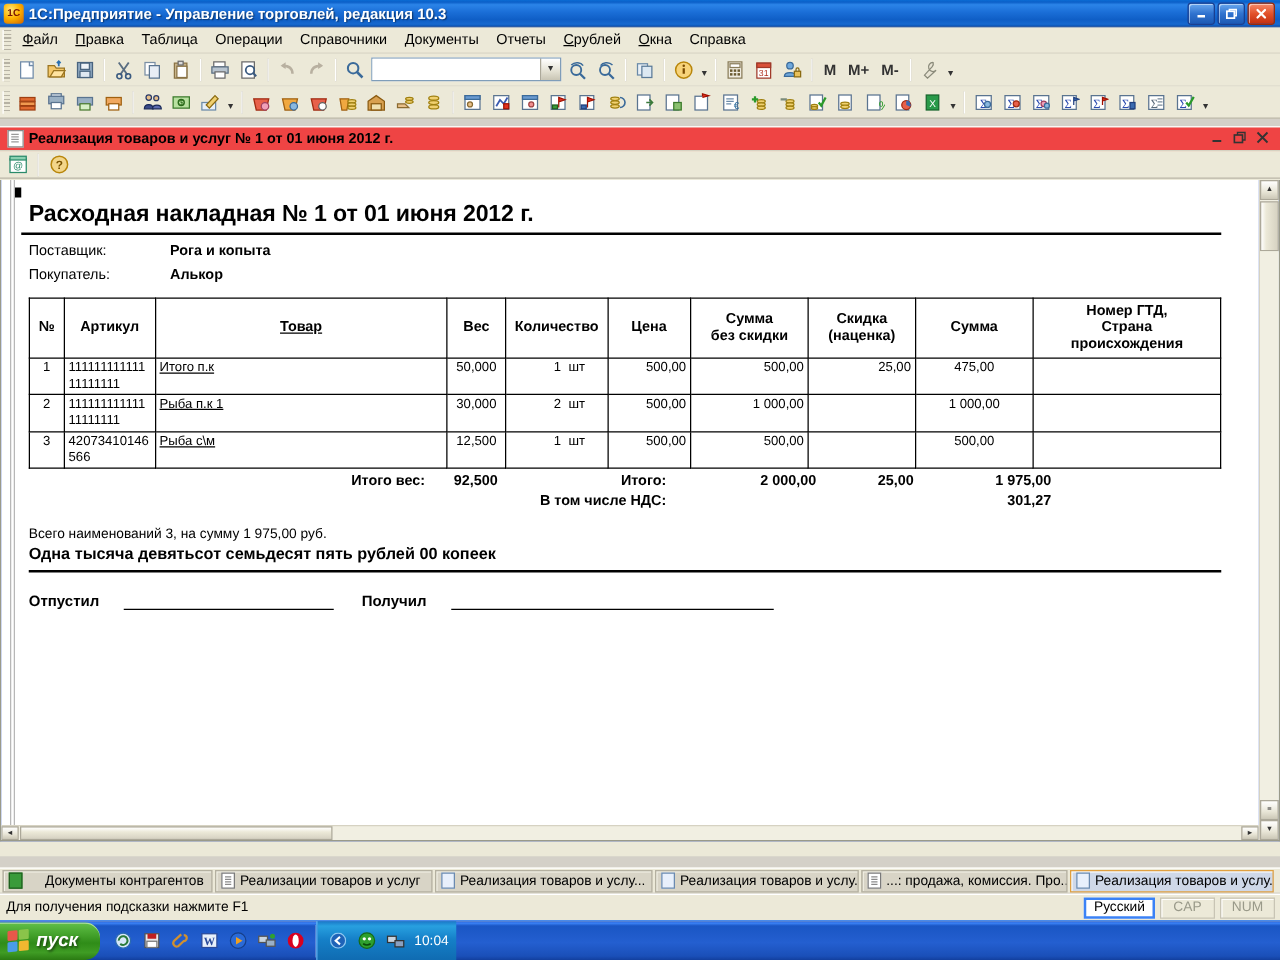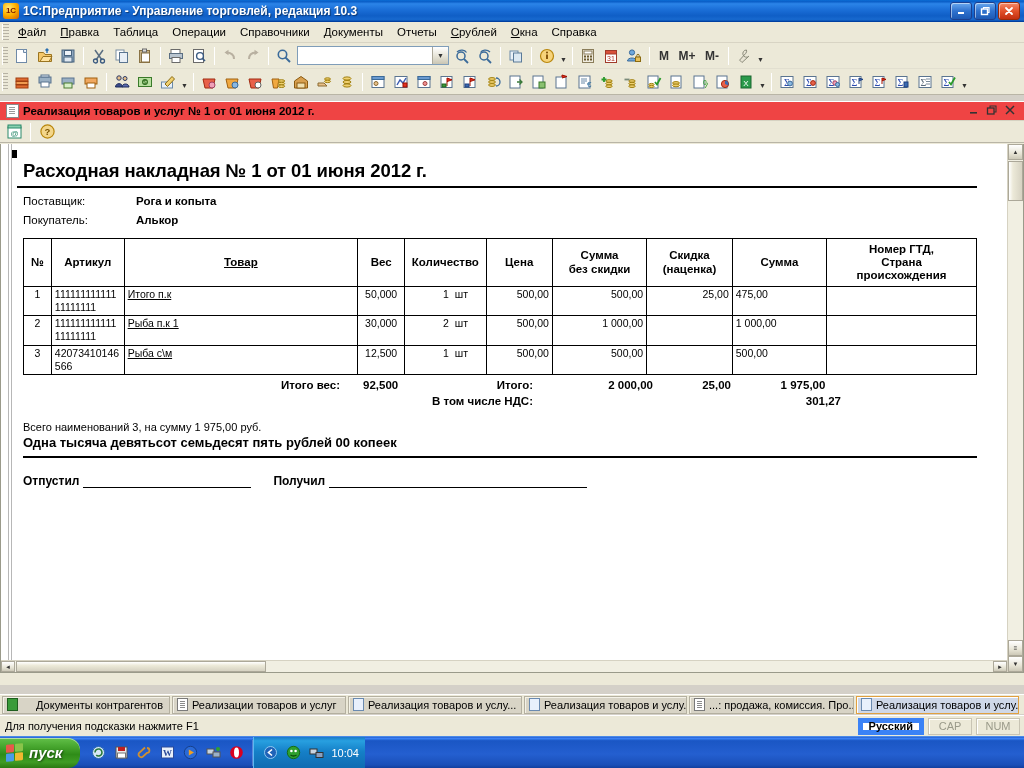--- a/index.html
+++ b/index.html
@@ -163,39 +163,39 @@
   .c-num { width:26px; text-align:center; }
   .c-art { width:68px; word-break: break-all; }
   .c-goods { width:218px;text-decoration:underline; }
   .c-weight { width:44px; text-align:center; }
   .c-qty { width:44px; text-align:right; border-right:none !important; }
   .c-unit { width:32px; text-align:left; border-left:none !important; }
   .c-qty-head { width:76px; }
   .c-price { width:62px; text-align:right; }
   .c-sum-nod { width:88px; text-align:right; }
   .c-disc { width:80px; text-align:right; }
-  .c-sum { width:88px; text-align:left; }
+  .c-sum { width:88px; text-align:center; }
   .c-gtd { width:140px; }
 
   .totals { margin: 4px 0 0 6px; font-size:11.5px; font-weight:bold; position:relative; height:36px; }
   .totals .t-weight-lbl { position:absolute; left:258px; top:0; }
   .totals .t-weight-val { position:absolute; left:340px; top:0; }
   .totals .t-itogo-lbl { position:absolute; left:432px; top:0; text-align:right; width:78px; }
   .totals .t-nds-lbl { position:absolute; left:390px; top:16px; text-align:right; width:120px; }
   .totals .t-sumnod { position:absolute; left:524px; top:0; width:106px; text-align:right; }
   .totals .t-disc { position:absolute; left:630px; top:0; width:78px; text-align:right; }
-  .totals .t-sum { position:absolute; left:727px; top:0; width:106px; text-align:center; }
+  .totals .t-sum { position:absolute; left:712px; top:0; width:106px; text-align:right; }
   .totals .t-nds-val { position:absolute; left:712px; top:16px; width:106px; text-align:right; }
 
   .summary1 { margin: 6px 0 0 6px; font-size:11px; }
   .summary2 { margin: 2px 0 0 6px; font-size:13px; font-weight:bold;
               padding-bottom:6px; border-bottom:2px solid #000;
               width: calc(100% - 6px);}
   .signs { margin: 16px 0 0 6px; display:flex; font-size:12px; font-weight:bold; }
-  .signs .s-lbl { margin-right:4px; }
+  .signs .s-lbl { margin-right:20px; }
   .signs .s-line { border-bottom:1.6px solid #000; }
   .signs .s1 { width: 168px; }
   .signs .s2 { width: 258px; }
   .signs .gap { width: 22px; }
 
   
   .vscroll {
     width:16px; background:#f1efe2; border-left:1px solid #d6d2c2;
     display:flex; flex-direction:column;
   }
@@ -245,21 +245,21 @@
     background:#ece9d8; border-top:1px solid #fff;
     display:flex; align-items:center; font-size:11px;
   }
   .status-text { flex:1; padding-left:5px; }
   .status-cell {
     height:17px; min-width:44px; margin-right:4px; padding:0 6px;
     border:1px solid #aca899; box-shadow: inset 1px 1px 0 #fff;
     display:flex; align-items:center; justify-content:center;
     font-size:11px;
   }
-  .status-cell.lang { background:#fff; border:5px solid #3b82f6; box-shadow:none;font-weight:bold; }
+  .status-cell.lang { background:#fff; border:2px solid #3b82f6; box-shadow:none; }
   .status-cell.dim { color:#9a9a8a; border-color:#c8c4b4; }
 
   
   .taskbar {
     position:absolute; left:0; top:736px; width:1024px; height:32px;
     background: linear-gradient(to bottom,#2a5fcf 0%,#3b82f6 5%,#1a56c4 12%,#245fd0 55%,#1a4fb8 90%,#123f9e 100%);
     display:flex; align-items:center;
     border-top:1px solid #4a8ae8;
   }
   .start {

